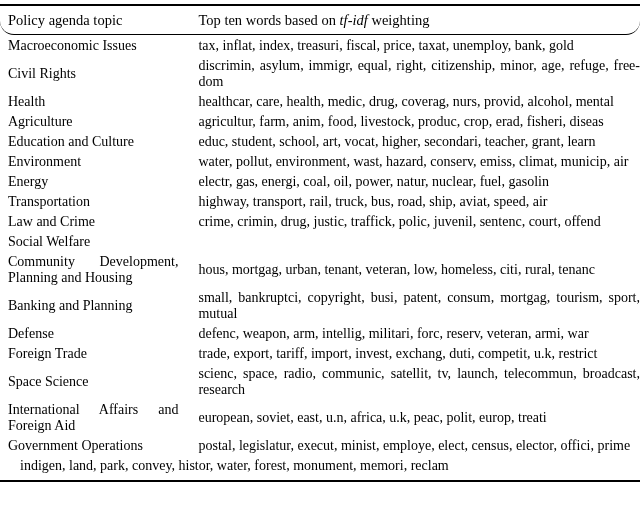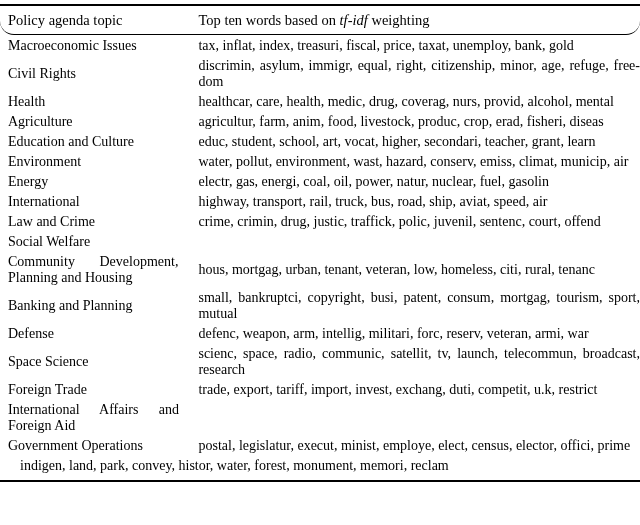--- a/index.html
+++ b/index.html
@@ -102,21 +102,21 @@
         <div class="col1 topic">Environment</div>
         <div class="col2 words">water, pollut, environment, wast, hazard, conserv, emiss, climat, municip, air</div>
       </div>
 
       <div class="row">
         <div class="col1 topic">Energy</div>
         <div class="col2 words">electr, gas, energi, coal, oil, power, natur, nuclear, fuel, gasolin</div>
       </div>
 
       <div class="row">
-        <div class="col1 topic">International</div>
+        <div class="col1 topic">Transportation</div>
         <div class="col2 words">highway, transport, rail, truck, bus, road, ship, aviat, speed, air</div>
       </div>
 
       <div class="row">
         <div class="col1 topic">Law and Crime</div>
         <div class="col2 words">crime, crimin, drug, justic, traffick, polic, juvenil, sentenc, court, offend</div>
       </div>
 
       <div class="row">
         <div class="col1 topic">Social Welfare</div>
@@ -131,31 +131,32 @@
         <div class="col1 topic">Banking and Planning</div>
         <div class="col2 words">small, bankruptci, copyright, busi, patent, consum, mortgag, tourism, sport, mutual</div>
       </div>
 
       <div class="row">
         <div class="col1 topic">Defense</div>
         <div class="col2 words">defenc, weapon, arm, intellig, militari, forc, reserv, veteran, armi, war</div>
       </div>
 
       <div class="row">
+        <div class="col1 topic">Foreign Trade</div>
+        <div class="col2 words">trade, export, tariff, import, invest, exchang, duti, competit, u.k, restrict</div>
+      </div>
+
+      <div class="row">
         <div class="col1 topic">Space Science</div>
         <div class="col2 words">scienc, space, radio, communic, satellit, tv, launch, telecommun, broadcast, research</div>
       </div>
 
       <div class="row">
-        <div class="col1 topic">Foreign Trade</div>
-        <div class="col2 words">trade, export, tariff, import, invest, exchang, duti, competit, u.k, restrict</div>
-      </div>
-
-      <div class="row">
         <div class="col1 topic">International Affairs and Foreign Aid</div>
+        <div class="col2 words">european, soviet, east, u.n, africa, u.k, peac, polit, europ, treati</div>
       </div>
 
       <div class="row">
         <div class="col1 topic">Government Operations</div>
         <div class="col2 words">postal, legislatur, execut, minist, employe, elect, census, elector, offici, prime</div>
       </div>
 
       <div class="row">
         <div class="col2 words">indigen, land, park, convey, histor, water, forest, monument, memori, reclam</div>
       </div>

